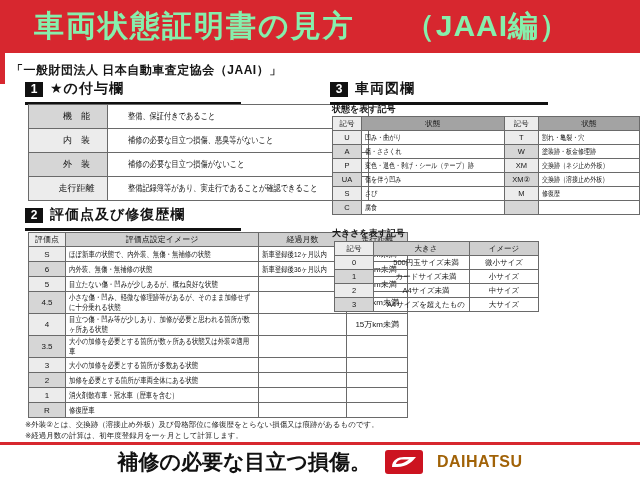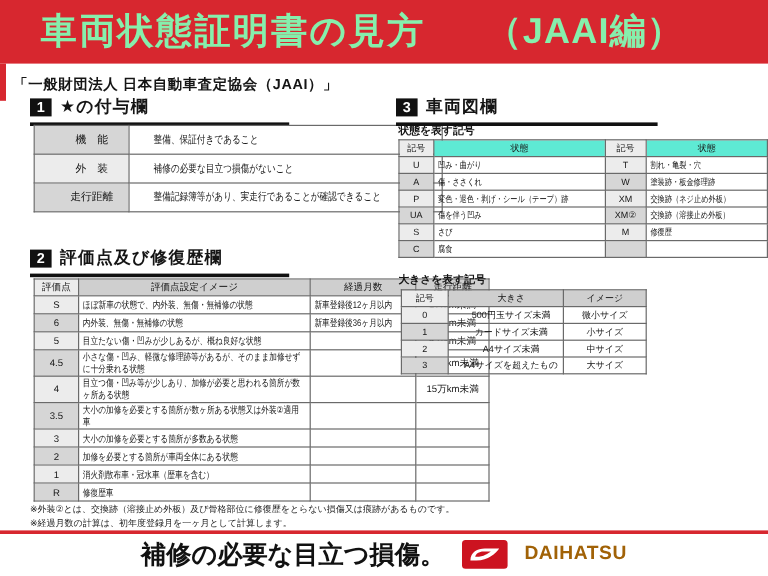--- a/index.html
+++ b/index.html
@@ -54,21 +54,21 @@
   .tbl2 td.dist{width:54px;text-align:center;}
   .tbl2 tr.r1{height:15px;}
   .tbl2 tr.r2{height:22px;}
   .tbl2 tbody tr:nth-child(odd) td.score{background:#ececec;}
   .tbl2 tbody tr:nth-child(even) td.score{background:#d6d6d6;}
 
   
   .caption{position:absolute;font-size:9px;font-weight:bold;}
   .tbl3{position:absolute;left:332px;top:116px;}
   .tbl3 td{font-size:7.5px;height:13px;}
-  .tbl3 .hd td{background:#5eead4;text-align:center;}
+  .tbl3 .hd td{background:#a3a3a3;text-align:center;}
   .tbl3 td.sym1{width:28px;text-align:center;}
   .tbl3 td.st1{width:110px;}
   .tbl3 td.sym2{width:32px;text-align:center;}
   .tbl3 td.st2{width:100px;}
   .tbl3 tbody tr:nth-child(odd) td.sym1,.tbl3 tbody tr:nth-child(odd) td.sym2{background:#ececec;}
   .tbl3 tbody tr:nth-child(even) td.sym1,.tbl3 tbody tr:nth-child(even) td.sym2{background:#d6d6d6;}
 
   .tbl4{position:absolute;left:334px;top:241px;}
   .tbl4 td{font-size:7.5px;height:13px;text-align:center;}
   .tbl4 .hd td{background:#cfcfcf;}
@@ -103,20 +103,24 @@
 <div class="sec-header" style="left:25px;top:80px;width:216px;">
   <span class="badge">1</span>
   <span class="sec-title">★の付与欄</span>
 </div>
 
 <table class="tbl1">
   <tbody>
     <tr>
       <td class="lab">機　能</td>
       <td class="desc"><span class="sq">整備、保証付きであること</span></td>
+    </tr>
+    <tr>
+      <td class="lab">内　装</td>
+      <td class="desc"><span class="sq">補修の必要な目立つ損傷、悪臭等がないこと</span></td>
     </tr>
     <tr>
       <td class="lab">外　装</td>
       <td class="desc"><span class="sq">補修の必要な目立つ損傷がないこと</span></td>
     </tr>
     <tr>
       <td class="lab">走行距離</td>
       <td class="desc"><span class="sq">整備記録簿等があり、実走行であることが確認できること</span></td>
     </tr>
   </tbody>

